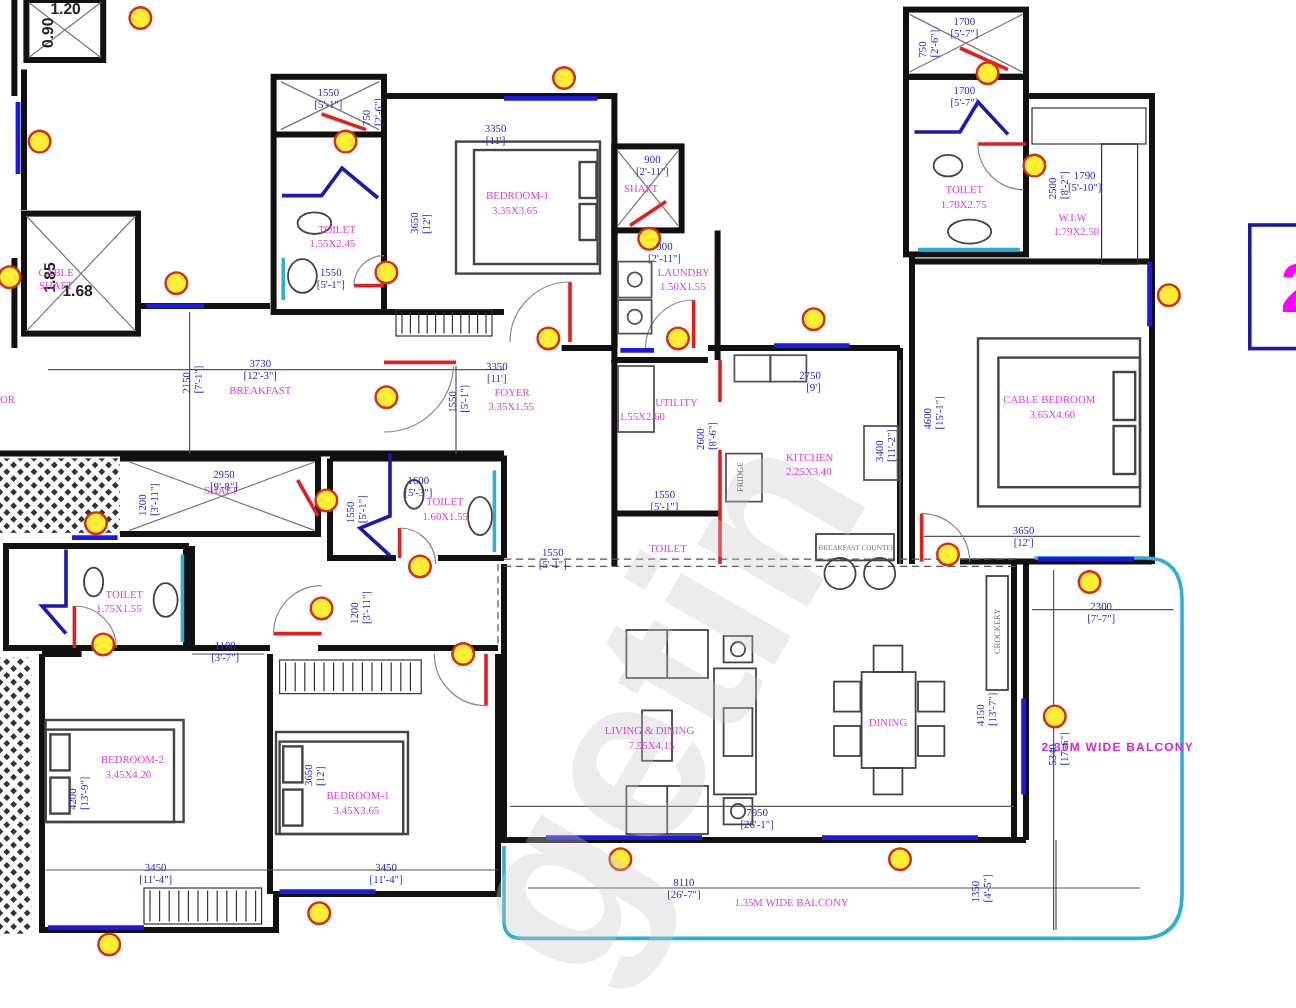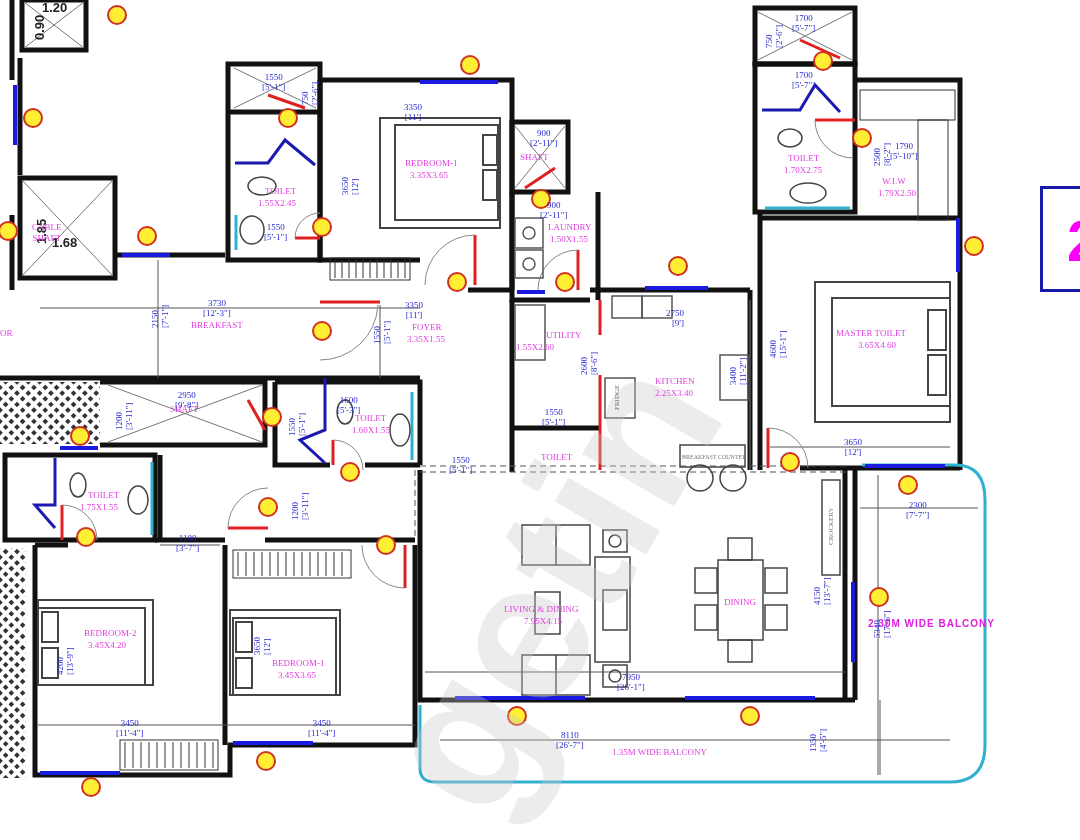--- a/index.html
+++ b/index.html
@@ -350,21 +350,21 @@
 <div class="lbl" style="left:407px;top:334px;">3.35X1.55</div>
 <div class="lbl" style="left:546px;top:330px;">UTILITY</div>
 <div class="lbl" style="left:516px;top:342px;text-align:right;">1.55X2.60</div>
 <div class="lbl" style="left:655px;top:376px;">KITCHEN</div>
 <div class="lbl" style="left:655px;top:388px;">2.25X3.40</div>
 <div class="lbl" style="left:541px;top:452px;">TOILET</div>
 <div class="lbl" style="left:788px;top:153px;">TOILET</div>
 <div class="lbl" style="left:784px;top:165px;">1.70X2.75</div>
 <div class="lbl" style="left:882px;top:176px;text-align:right;">W.I.W</div>
 <div class="lbl" style="left:878px;top:188px;">1.79X2.50</div>
-<div class="lbl" style="left:836px;top:328px;">MASTER TOILET</div>
+<div class="lbl" style="left:836px;top:328px;">CABLE BEDROOM</div>
 <div class="lbl" style="left:858px;top:340px;">3.65X4.60</div>
 <div class="lbl" style="left:170px;top:404px;">SHAFT</div>
 <div class="lbl" style="left:355px;top:413px;">TOILET</div>
 <div class="lbl" style="left:352px;top:425px;">1.60X1.55</div>
 <div class="lbl" style="left:88px;top:490px;">TOILET</div>
 <div class="lbl" style="left:80px;top:502px;font-family:Liberation Serif, serif;">1.75X1.55</div>
 <div class="lbl" style="left:84px;top:628px;">BEDROOM-2</div>
 <div class="lbl" style="left:88px;top:640px;">3.45X4.20</div>
 <div class="lbl" style="left:272px;top:658px;">BEDROOM-1</div>
 <div class="lbl" style="left:278px;top:670px;">3.45X3.65</div>

